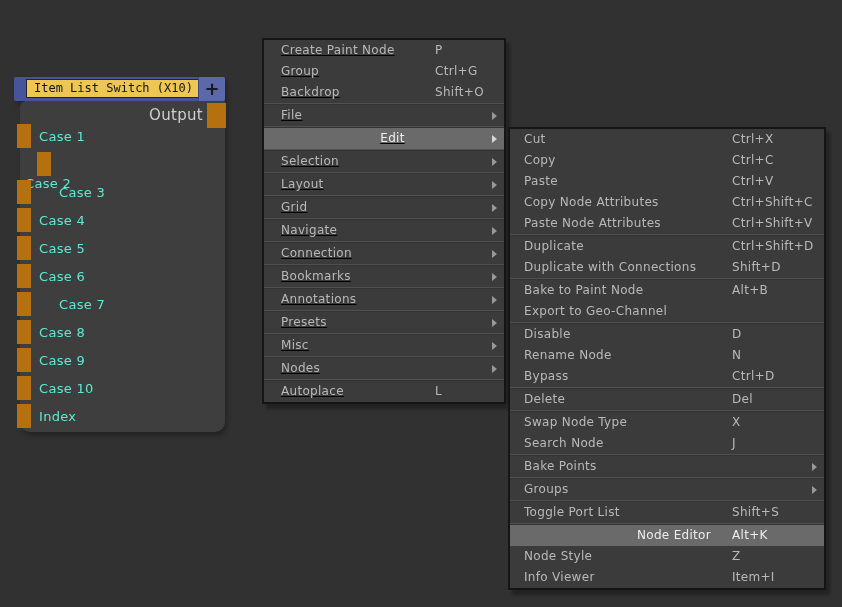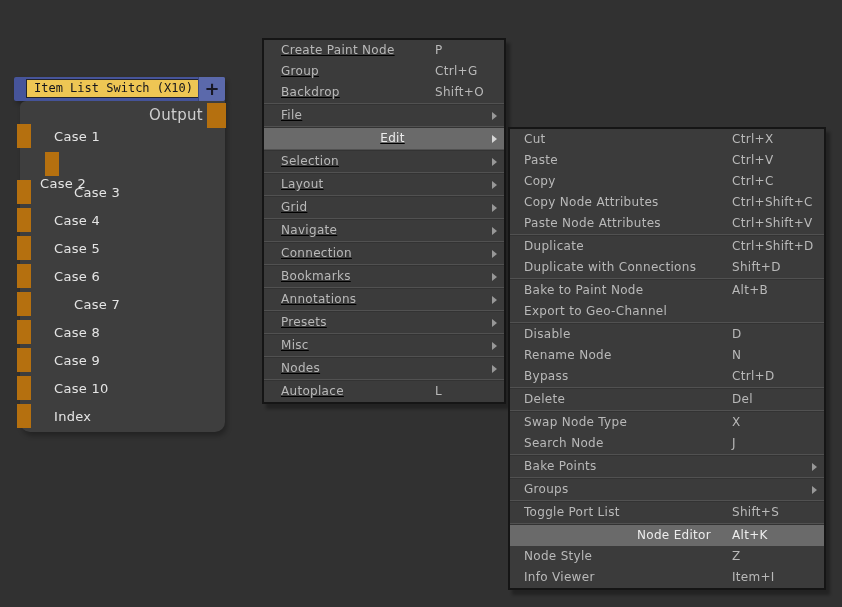--- a/index.html
+++ b/index.html
@@ -41,21 +41,21 @@
     position:absolute;left:187px;top:2px;width:19px;height:25px;
     background:#b5700f;
   }
   .port-row{
     position:absolute;left:-3px;height:24px;display:flex;align-items:center;
   }
   .port-square{
     width:14px;height:24px;background:#b5700f;flex:0 0 auto;
   }
   .port-label{
-    margin-left:23px;color:#e5e5e5;font-size:13px;letter-spacing:0.3px;
+    margin-left:8px;color:#5eead4;font-size:13px;letter-spacing:0.3px;
     white-space:nowrap;
   }
 
   
   .menu{
     position:absolute;background:#3b3b3b;border:2px solid #151515;
     box-shadow:4px 5px 3px rgba(0,0,0,0.30);
   }
   .main-menu{left:262px;top:38px;width:240px;text-decoration:underline;}
   .sub-menu{left:508px;top:127px;width:314px;}
@@ -165,22 +165,22 @@
       <div class="menu-sep"></div>
       <div class="menu-row"><span>Misc</span><span class="arrow"></span></div>
       <div class="menu-sep"></div>
       <div class="menu-row"><span>Nodes</span><span class="arrow"></span></div>
       <div class="menu-sep"></div>
       <div class="menu-row"><span>Autoplace</span><span class="shortcut">L</span></div>
     </div>
 
   <div class="menu sub-menu" id="sub-menu">
       <div class="menu-row"><span>Cut</span><span class="shortcut">Ctrl+X</span></div>
+      <div class="menu-row"><span>Copy</span><span class="shortcut">Ctrl+C</span></div>
       <div class="menu-row"><span>Paste</span><span class="shortcut">Ctrl+V</span></div>
-      <div class="menu-row"><span>Copy</span><span class="shortcut">Ctrl+C</span></div>
       <div class="menu-row"><span>Copy Node Attributes</span><span class="shortcut">Ctrl+Shift+C</span></div>
       <div class="menu-row"><span>Paste Node Attributes</span><span class="shortcut">Ctrl+Shift+V</span></div>
       <div class="menu-sep"></div>
       <div class="menu-row"><span>Duplicate</span><span class="shortcut">Ctrl+Shift+D</span></div>
       <div class="menu-row"><span>Duplicate with Connections</span><span class="shortcut">Shift+D</span></div>
       <div class="menu-sep"></div>
       <div class="menu-row"><span>Bake to Paint Node</span><span class="shortcut">Alt+B</span></div>
       <div class="menu-row"><span>Export to Geo-Channel</span></div>
       <div class="menu-sep"></div>
       <div class="menu-row"><span>Disable</span><span class="shortcut">D</span></div>

